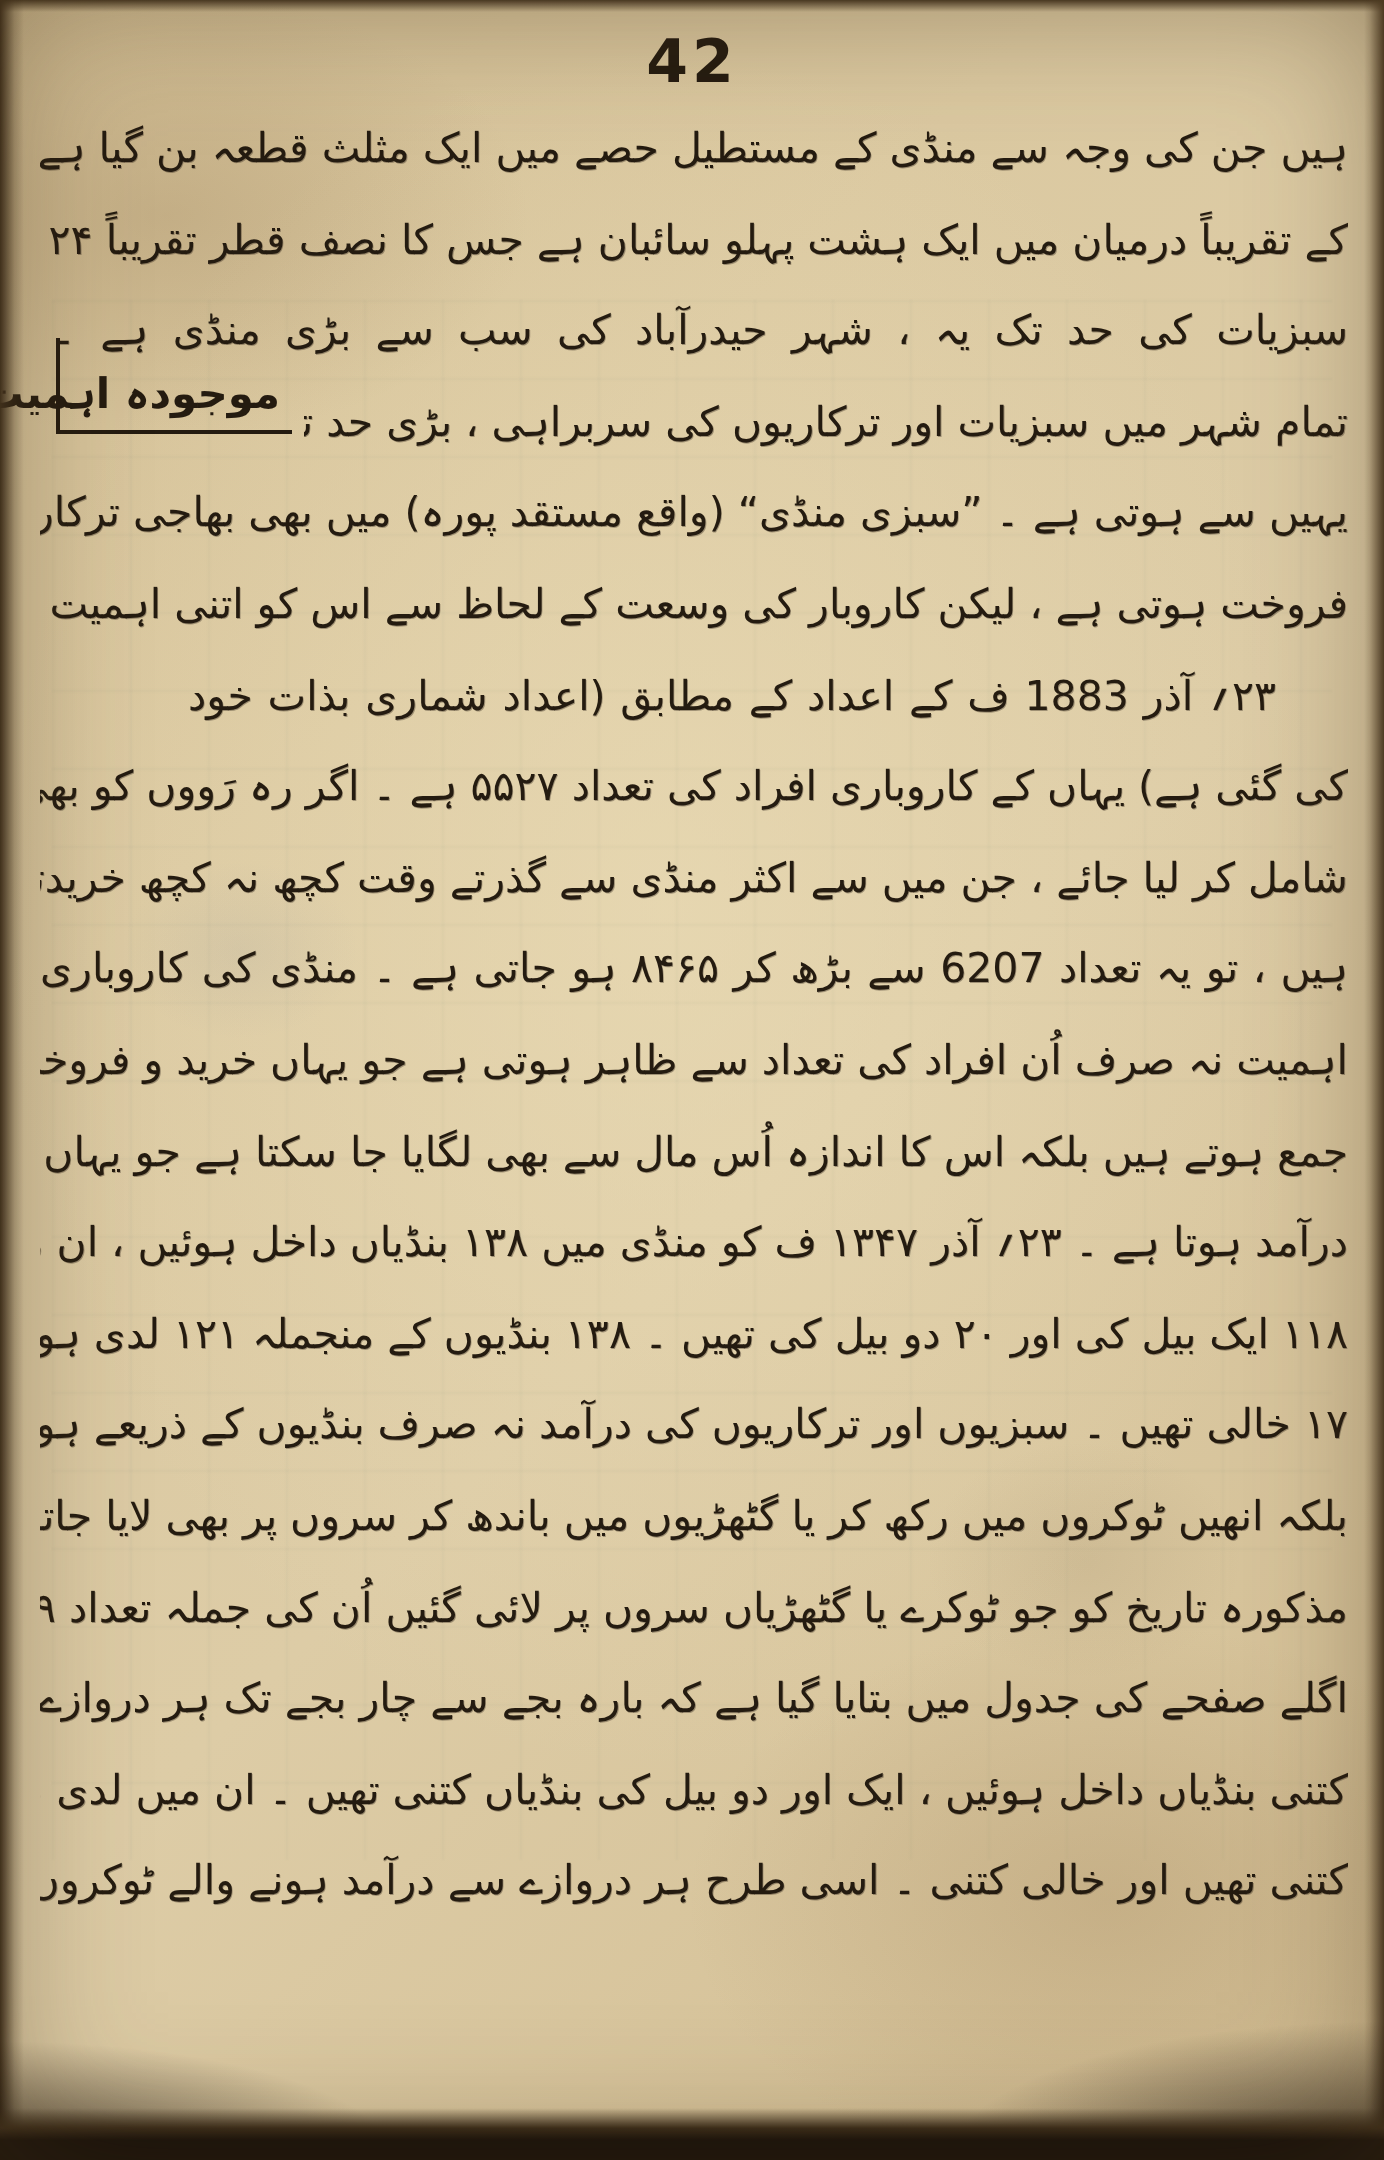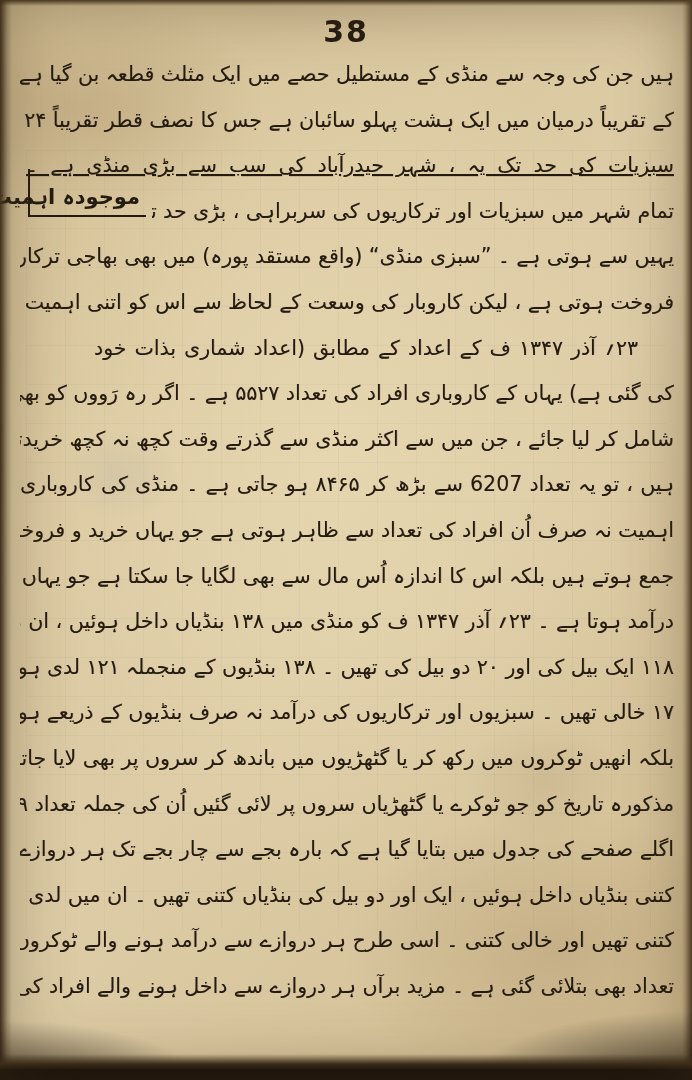--- a/index.html
+++ b/index.html
@@ -92,21 +92,21 @@
     white-space: nowrap;
     overflow: hidden;
     color: #241b10;
     text-shadow: 0.4px 0.4px 0 rgba(36,27,16,0.35);
   }
   
   .line.after-sidehead { margin-left: 132px; }
   
   .line.para-indent { margin-right: 36px; margin-left: 74px; }
   
-  .line.short-left { margin-left: 6px; text-decoration: underline; }
+  .line.short-left { margin-left: 6px; }
 
   .sidehead {
     position: absolute;
     left: 28px;
     top: 181px;
     width: 118px;
     height: 36px;
     display: flex;
     align-items: center;
     justify-content: flex-start;
@@ -141,44 +141,43 @@
   }
 </style>
 </head>
 <body>
 
 <div class="scan">
   <div class="grid-bleed"></div>
   <div class="stain1"></div>
   <div class="stain2"></div>
 
-  <div class="page-number">38</div>
+  <div class="page-number">42</div>
 
   <div class="body-text" id="lines">
       <div class="line">ہیں جن کی وجہ سے منڈی کے مستطیل حصے میں ایک مثلث قطعہ بن گیا ہے ۔ اس قطعہ</div>
       <div class="line">کے تقریباً درمیان میں ایک ہشت پہلو سائبان ہے جس کا نصف قطر تقریباً ۲۴ فیٹ ہے۔</div>
       <div class="line short-left">سبزیات کی حد تک یہ ، شہر حیدرآباد کی سب سے بڑی منڈی ہے ۔</div>
       <div class="line after-sidehead">تمام شہر میں سبزیات اور ترکاریوں کی سربراہی ، بڑی حد تک</div>
       <div class="line">یہیں سے ہوتی ہے ۔ ”سبزی منڈی“ (واقع مستقد پورہ) میں بھی بھاجی ترکاریوں کی خرید و</div>
       <div class="line">فروخت ہوتی ہے ، لیکن کاروبار کی وسعت کے لحاظ سے اس کو اتنی اہمیت حاصل نہیں ہے ۔</div>
-      <div class="line para-indent">۲۳؍ آذر ۱۳۴۷ ف کے اعداد کے مطابق (اعداد شماری بذات خود</div>
+      <div class="line para-indent">۲۳؍ آذر 1883 ف کے اعداد کے مطابق (اعداد شماری بذات خود</div>
       <div class="line">کی گئی ہے) یہاں کے کاروباری افراد کی تعداد ۵۵۲۷ ہے ۔ اگر رہ رَووں کو بھی</div>
       <div class="line">شامل کر لیا جائے ، جن میں سے اکثر منڈی سے گذرتے وقت کچھ نہ کچھ خریدتے</div>
       <div class="line">ہیں ، تو یہ تعداد 6207 سے بڑھ کر ۸۴۶۵ ہو جاتی ہے ۔ منڈی کی کاروباری</div>
       <div class="line">اہمیت نہ صرف اُن افراد کی تعداد سے ظاہر ہوتی ہے جو یہاں خرید و فروخت کے لئے</div>
       <div class="line">جمع ہوتے ہیں بلکہ اس کا اندازہ اُس مال سے بھی لگایا جا سکتا ہے جو یہاں روزانہ</div>
       <div class="line">درآمد ہوتا ہے ۔ ۲۳؍ آذر ۱۳۴۷ ف کو منڈی میں ۱۳۸ بنڈیاں داخل ہوئیں ، ان میں</div>
       <div class="line">۱۱۸ ایک بیل کی اور ۲۰ دو بیل کی تھیں ۔ ۱۳۸ بنڈیوں کے منجملہ ۱۲۱ لدی ہوئی اور</div>
       <div class="line">۱۷ خالی تھیں ۔ سبزیوں اور ترکاریوں کی درآمد نہ صرف بنڈیوں کے ذریعے ہوتی ہے</div>
       <div class="line">بلکہ انھیں ٹوکروں میں رکھ کر یا گٹھڑیوں میں باندھ کر سروں پر بھی لایا جاتا ہے ، چنانچہ</div>
       <div class="line">مذکورہ تاریخ کو جو ٹوکرے یا گٹھڑیاں سروں پر لائی گئیں اُن کی جملہ تعداد ۶۱۹ تھی ۔</div>
       <div class="line">اگلے صفحے کی جدول میں بتایا گیا ہے کہ بارہ بجے سے چار بجے تک ہر دروازے سے جملہ</div>
       <div class="line">کتنی بنڈیاں داخل ہوئیں ، ایک اور دو بیل کی بنڈیاں کتنی تھیں ۔ ان میں لدی ہوئی</div>
       <div class="line">کتنی تھیں اور خالی کتنی ۔ اسی طرح ہر دروازے سے درآمد ہونے والے ٹوکروں کی</div>
-      <div class="line">تعداد بھی بتلائی گئی ہے ۔ مزید برآں ہر دروازے سے داخل ہونے والے افراد کی</div>
     </div>
 
   <div class="sidehead">
     <span class="tick"></span>
     <span class="sidehead-label">موجودہ اہمیت</span>
   </div>
 
   <div class="edge-top"></div>
   <div class="edge-left"></div>
   <div class="edge-right"></div>

